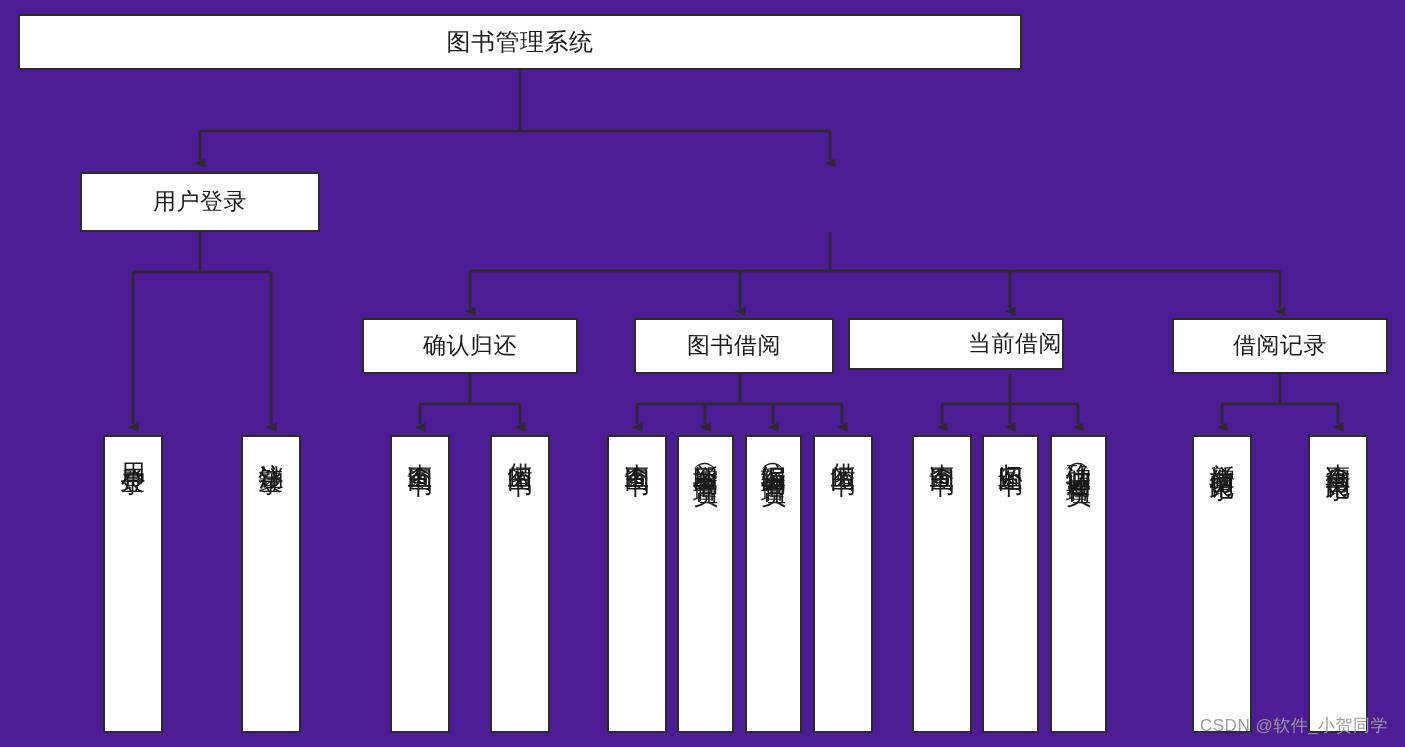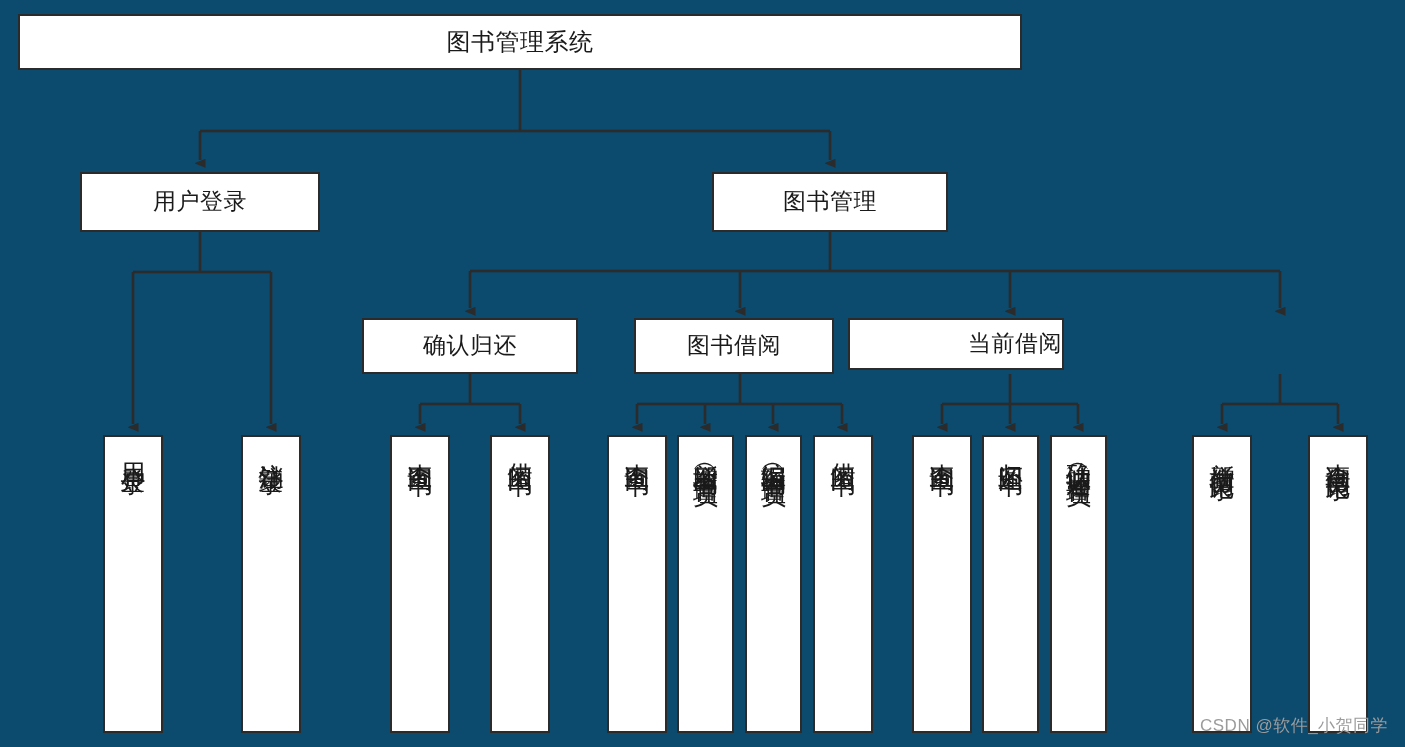--- a/index.html
+++ b/index.html
@@ -8,21 +8,21 @@
     padding: 0;
     background: #ffffff;
   }
   body {
     font-family: "Liberation Sans", "DejaVu Sans", sans-serif;
   }
   #diagram-root {
     position: relative;
     width: 1405px;
     height: 747px;
-    background: #0c4a6e;
+    background: #4c1d95;
     overflow: hidden;
   }
   #connector-layer {
     position: absolute;
     left: 0;
     top: 0;
     width: 1405px;
     height: 747px;
     pointer-events: none;
   }
@@ -134,33 +134,33 @@
     </g>
   </svg>
 
   <div class="node horiz root" style="left:18px; top:14px; width:1004px; height:56px;">
     <span class="node-label">图书管理系统</span>
   </div>
 
   <div class="node horiz" style="left:80px; top:172px; width:240px; height:60px;">
     <span class="node-label">用户登录</span>
   </div>
-  <div class="node horiz" style="left:712px; top:172px; width:236px; height:60px;">
-    <span class="node-label">图书管理</span>
-  </div>
 
   <div class="node horiz" style="left:362px; top:318px; width:216px; height:56px;">
     <span class="node-label">确认归还</span>
   </div>
   <div class="node horiz" style="left:634px; top:318px; width:200px; height:56px;">
     <span class="node-label">图书借阅</span>
   </div>
   <div class="node horiz" style="left:848px; top:318px; width:216px; height:52px;justify-content:flex-end;">
     <span class="node-label">当前借阅</span>
   </div>
+  <div class="node horiz" style="left:1172px; top:318px; width:216px; height:56px;">
+    <span class="node-label">借阅记录</span>
+  </div>
 
   <div class="node vert" style="left:103px; top:435px; width:60px; height:298px;">
     <span class="node-label">用户登录</span>
   </div>
   <div class="node vert" style="left:241px; top:435px; width:60px; height:298px;">
     <span class="node-label">注销登录</span>
   </div>
 
   <div class="node vert" style="left:390px; top:435px; width:60px; height:298px;">
     <span class="node-label">查询图书</span>

